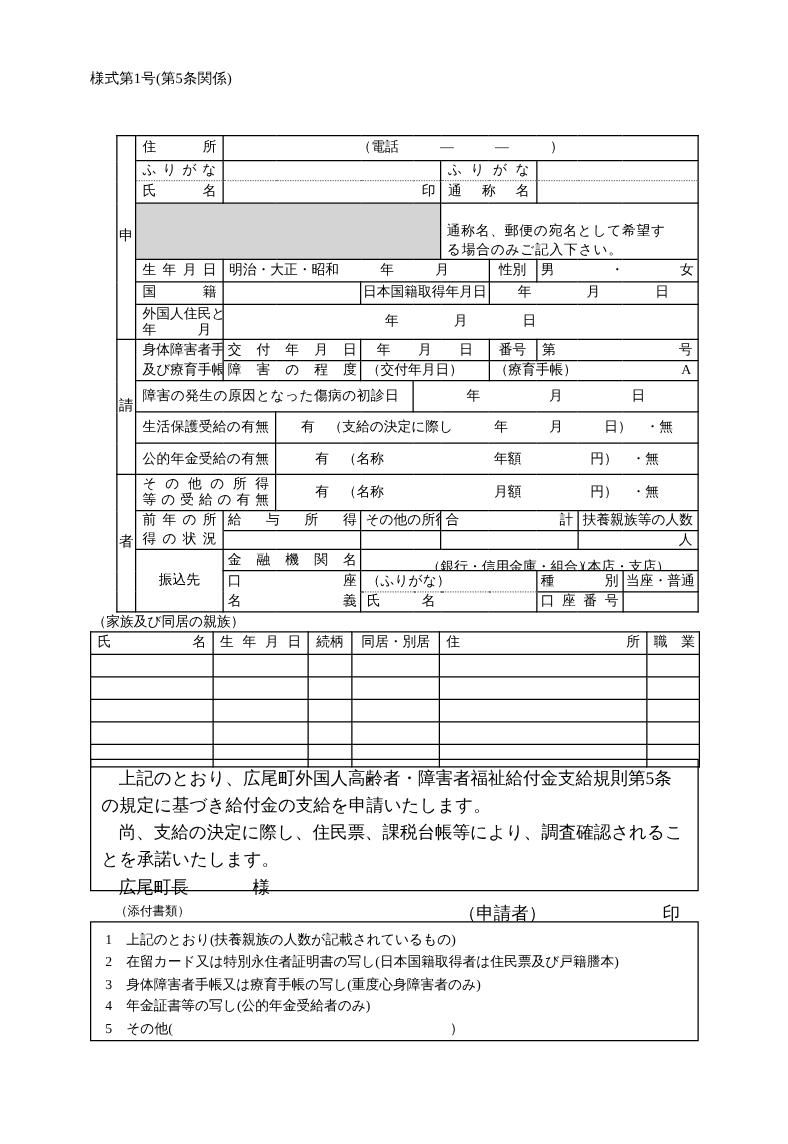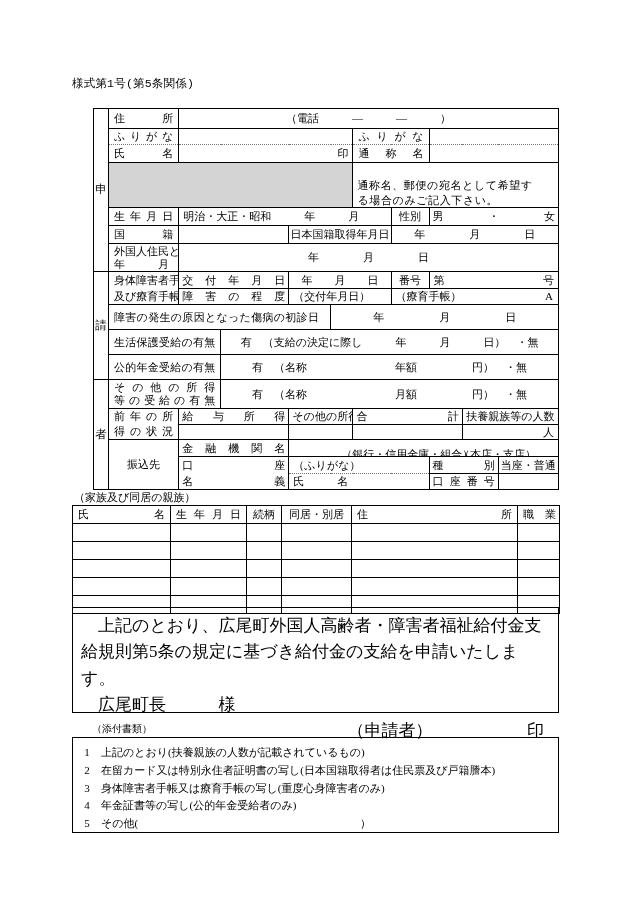--- a/index.html
+++ b/index.html
@@ -21,25 +21,24 @@
     position: absolute;
     left: 0; top: 0;
     width: 630px;
     height: 915px;
   }
 
   
   .form-no {
     position: absolute;
     left: 72px;
-    top: 76px;
+    top: 55px;
     font-size: 11.5px;
     letter-spacing: 0.2px;
     white-space: nowrap;
-    font-family: Liberation Mono, monospace;
   }
   .doc-title {
     position: absolute;
     left: 93px;
     top: 90px;
     width: 466px;
     text-align: center;
     font-size: 12px;
     letter-spacing: 0.4px;
     white-space: nowrap;
@@ -137,21 +136,21 @@
 
   
   #declaration-box {
     position: absolute;
     left: 72px;
     top: 607px;
     width: 487px;
     height: 106px;
     border: 1px solid #000000;
     box-sizing: border-box;
-    font-size: 17px;
+    font-size: 14px;
     line-height: 1.55;
     padding: 5px 8px 0 8px;
   }
   #declaration-box p {
     margin: 0;
     text-indent: 1em;
   }
   .decl-date {
     margin: 0;
     text-indent: 1em;
@@ -437,20 +436,21 @@
       <td></td>
       <td></td>
       <td></td>
       <td></td>
     </tr>
   </tbody>
     </table>
 
   <div id="declaration-box">
     <p>上記のとおり、広尾町外国人高齢者・障害者福祉給付金支給規則第5条の規定に基づき給付金の支給を申請いたします。</p>
+    <p>尚、支給の決定に際し、住民票、課税台帳等により、調査確認されることを承諾いたします。</p>
     <p class="decl-mayor">
       <span>広尾町長</span>
       <span class="gap3"></span>
       <span>様</span>
     </p>
     <p class="decl-applicant">
       <span>（申請者）</span>
       <span class="gap4"></span>
       <span>印</span>
     </p>

